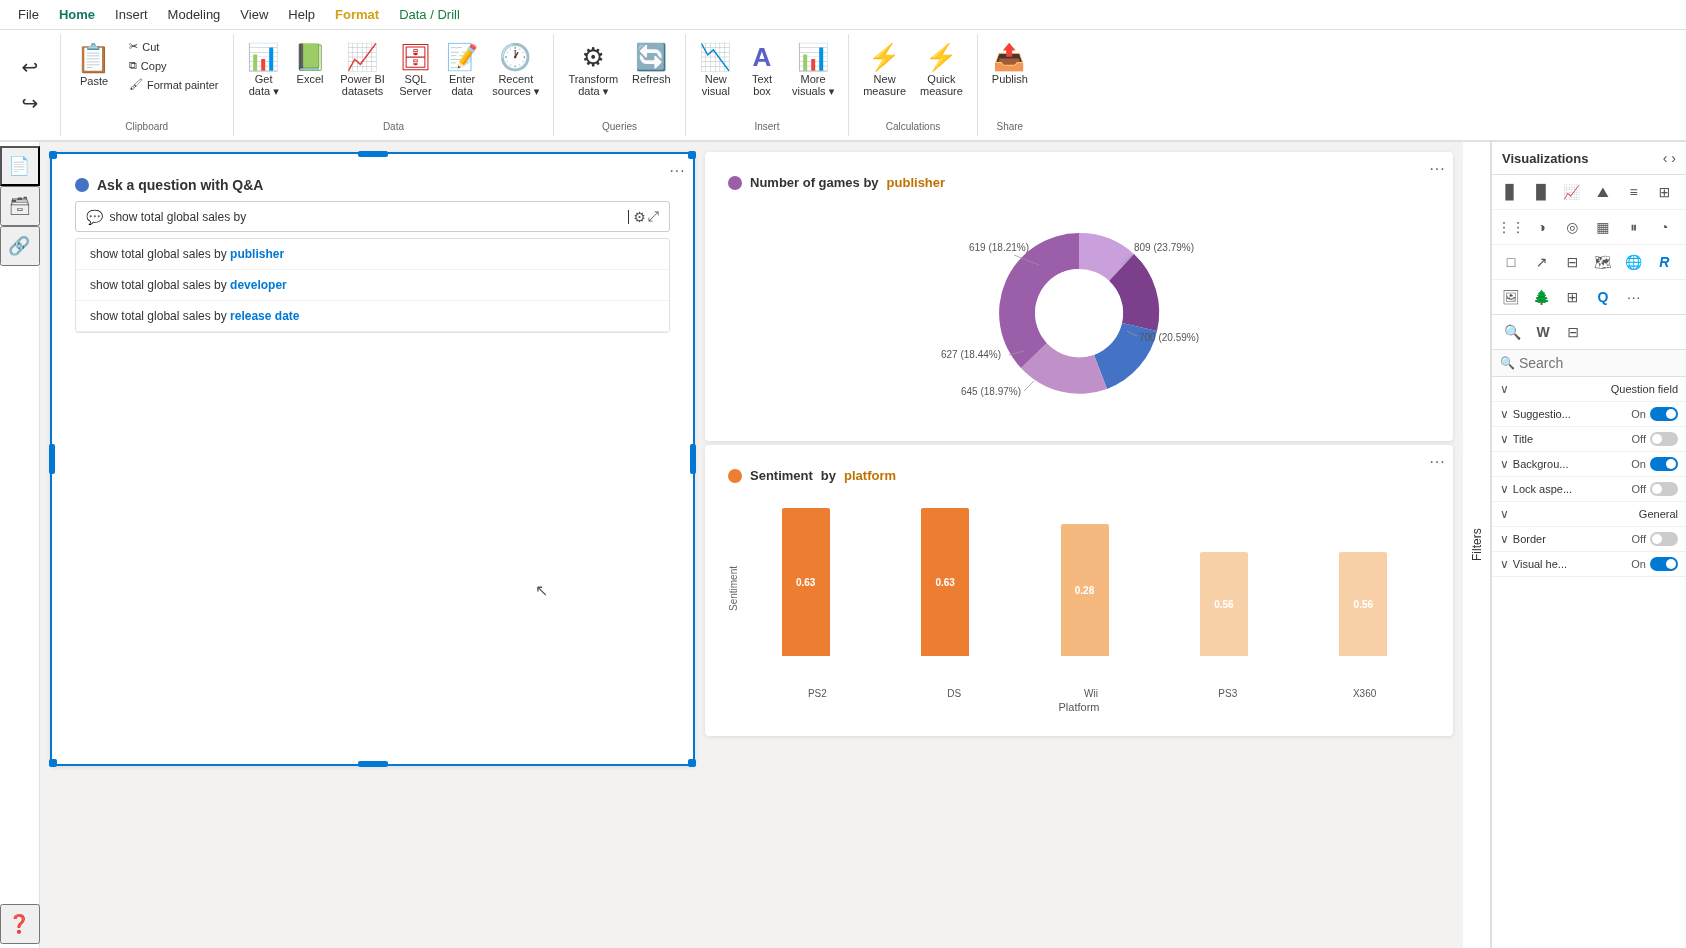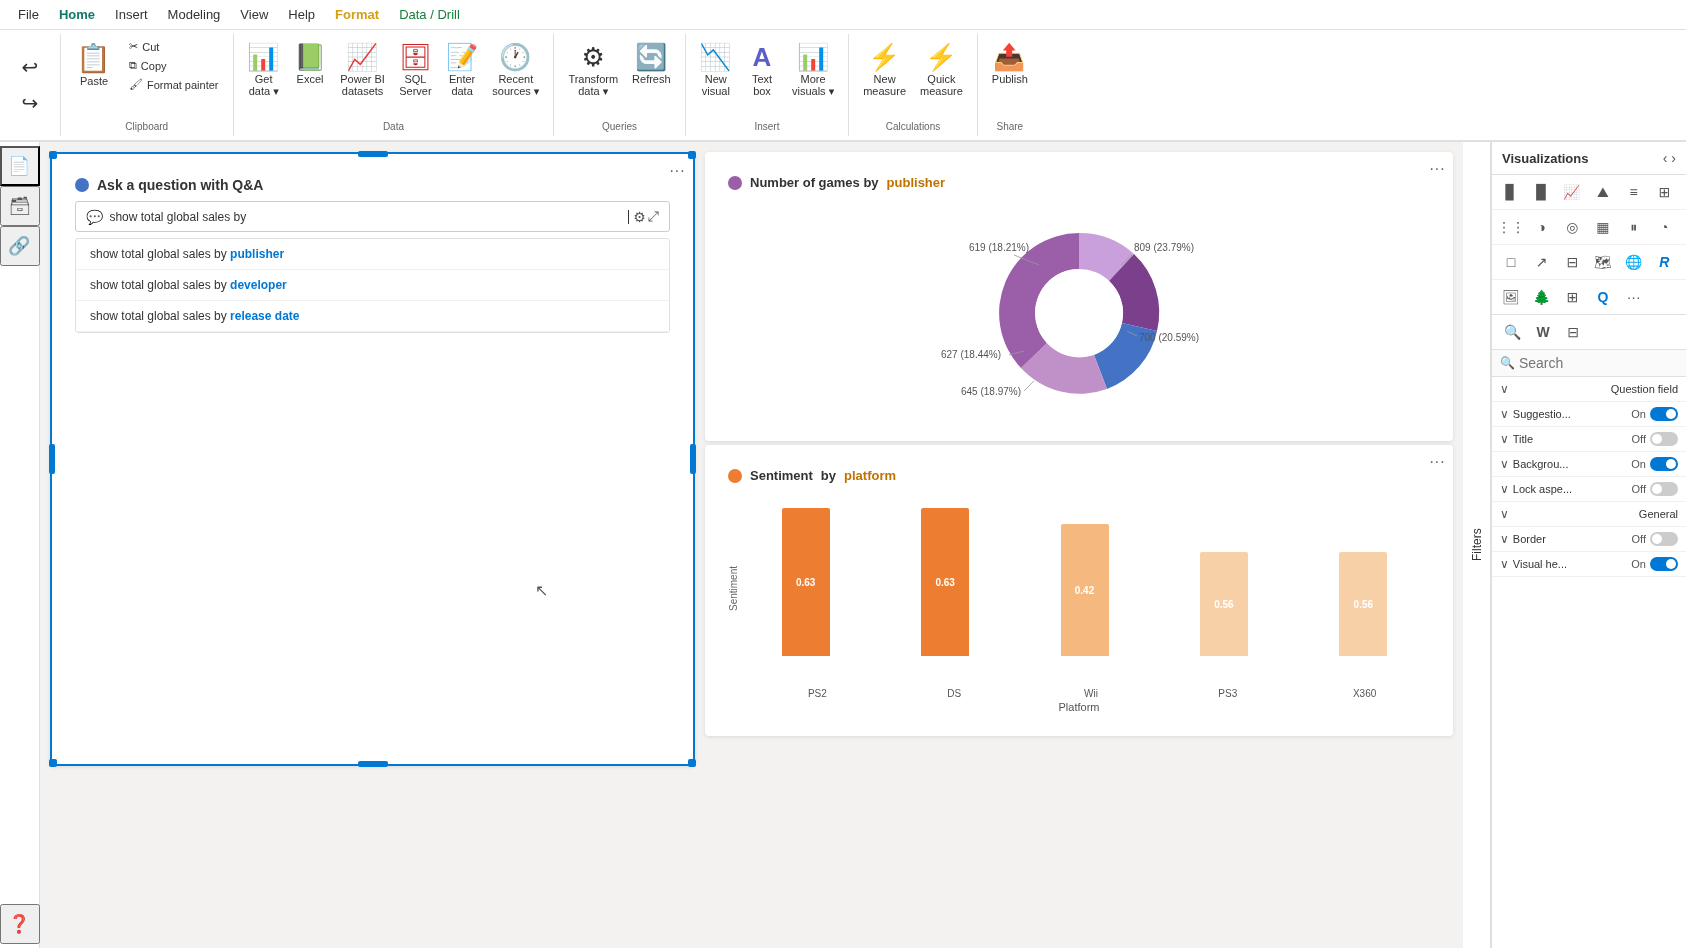--- a/index.html
+++ b/index.html
@@ -306,21 +306,21 @@
 
               <div style="display:flex; flex-direction:column; align-items:center; flex:1;">
                 <div style="width:48px; height:148px; background:#ed7d31; border-radius:2px 2px 0 0; display:flex; align-items:center; justify-content:center; color:#fff; font-size:10px; font-weight:600;">0.63</div>
               </div>
 
               <div style="display:flex; flex-direction:column; align-items:center; flex:1;">
                 <div style="width:48px; height:148px; background:#ed7d31; border-radius:2px 2px 0 0; display:flex; align-items:center; justify-content:center; color:#fff; font-size:10px; font-weight:600;">0.63</div>
               </div>
 
               <div style="display:flex; flex-direction:column; align-items:center; flex:1;">
-                <div style="width:48px; height:132px; background:#f5b97f; border-radius:2px 2px 0 0; display:flex; align-items:center; justify-content:center; color:#fff; font-size:10px; font-weight:600;">0.42</div>
+                <div style="width:48px; height:132px; background:#f5b97f; border-radius:2px 2px 0 0; display:flex; align-items:center; justify-content:center; color:#fff; font-size:10px; font-weight:600;">0.28</div>
               </div>
 
               <div style="display:flex; flex-direction:column; align-items:center; flex:1;">
                 <div style="width:48px; height:104px; background:#f8d0a8; border-radius:2px 2px 0 0; display:flex; align-items:center; justify-content:center; color:#fff; font-size:10px; font-weight:600;">0.56</div>
               </div>
 
               <div style="display:flex; flex-direction:column; align-items:center; flex:1;">
                 <div style="width:48px; height:104px; background:#f8d0a8; border-radius:2px 2px 0 0; display:flex; align-items:center; justify-content:center; color:#fff; font-size:10px; font-weight:600;">0.56</div>
               </div>
             </div>

